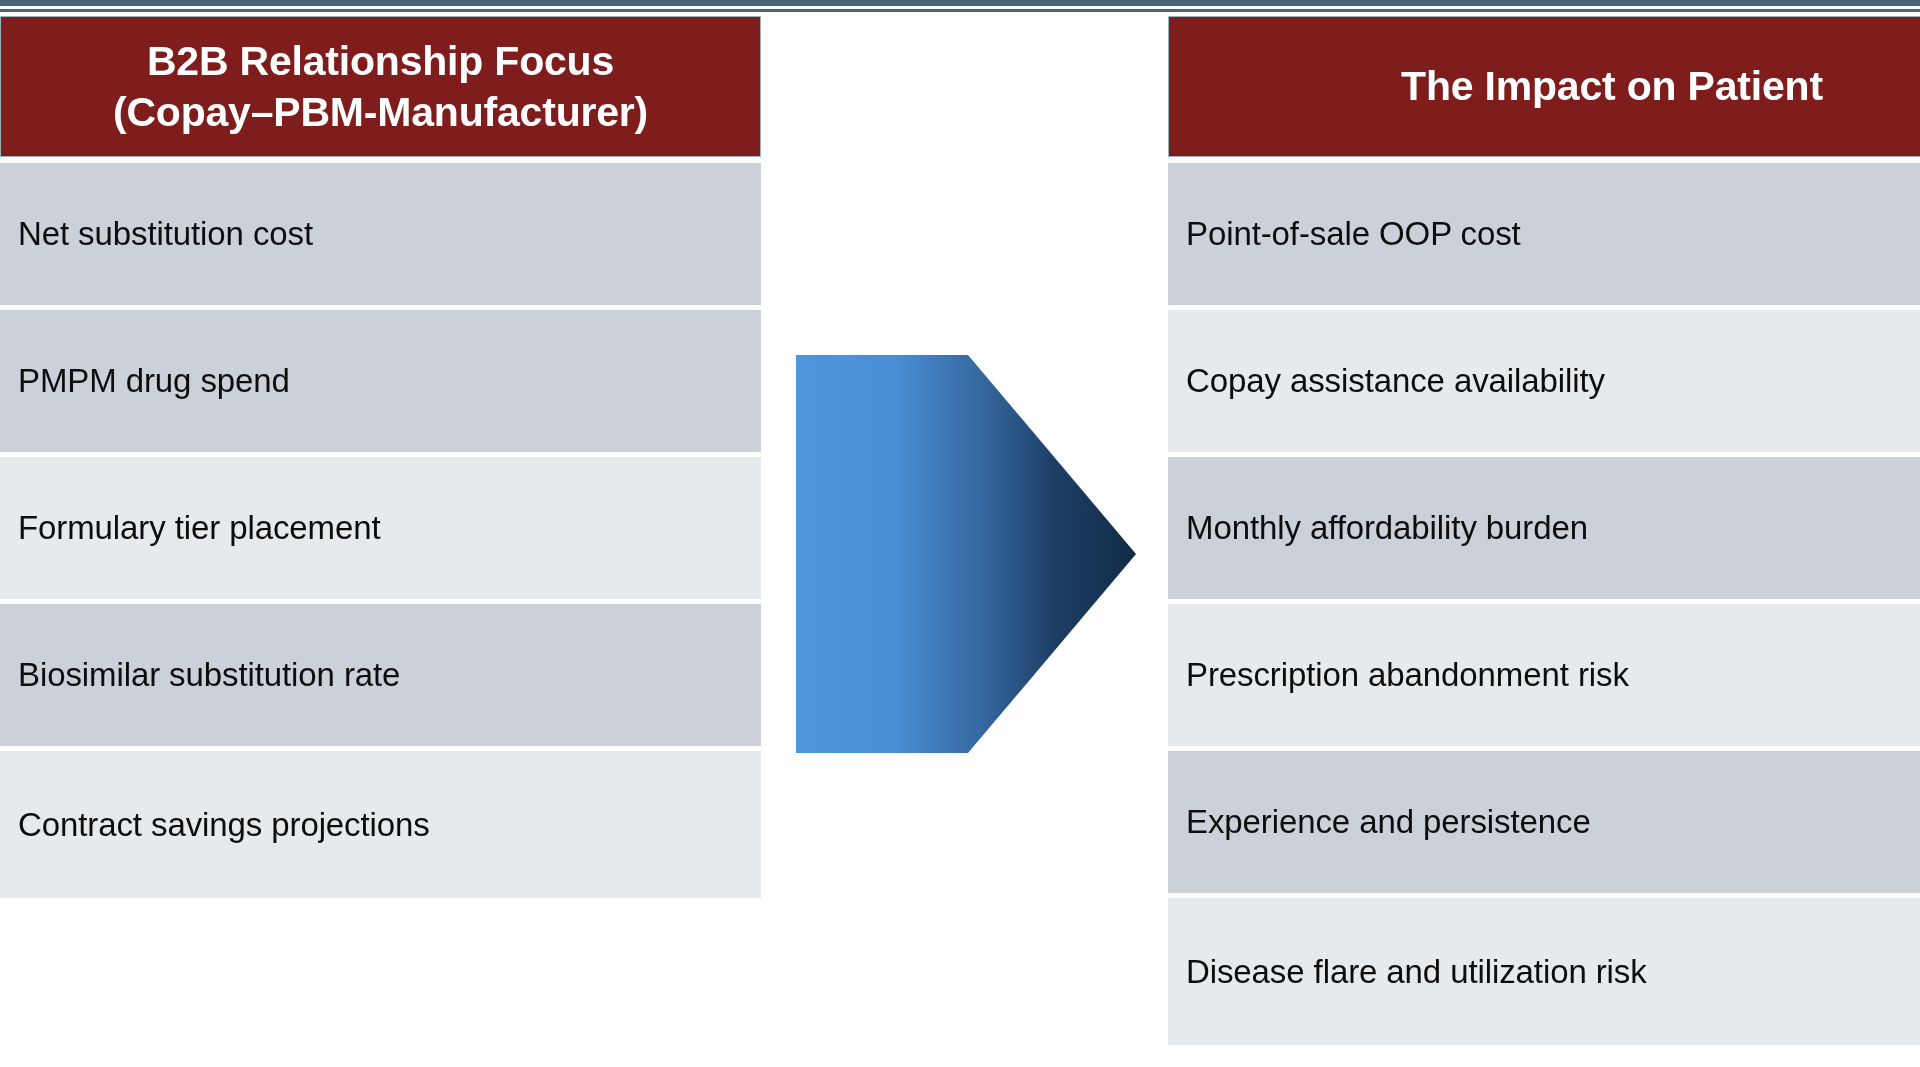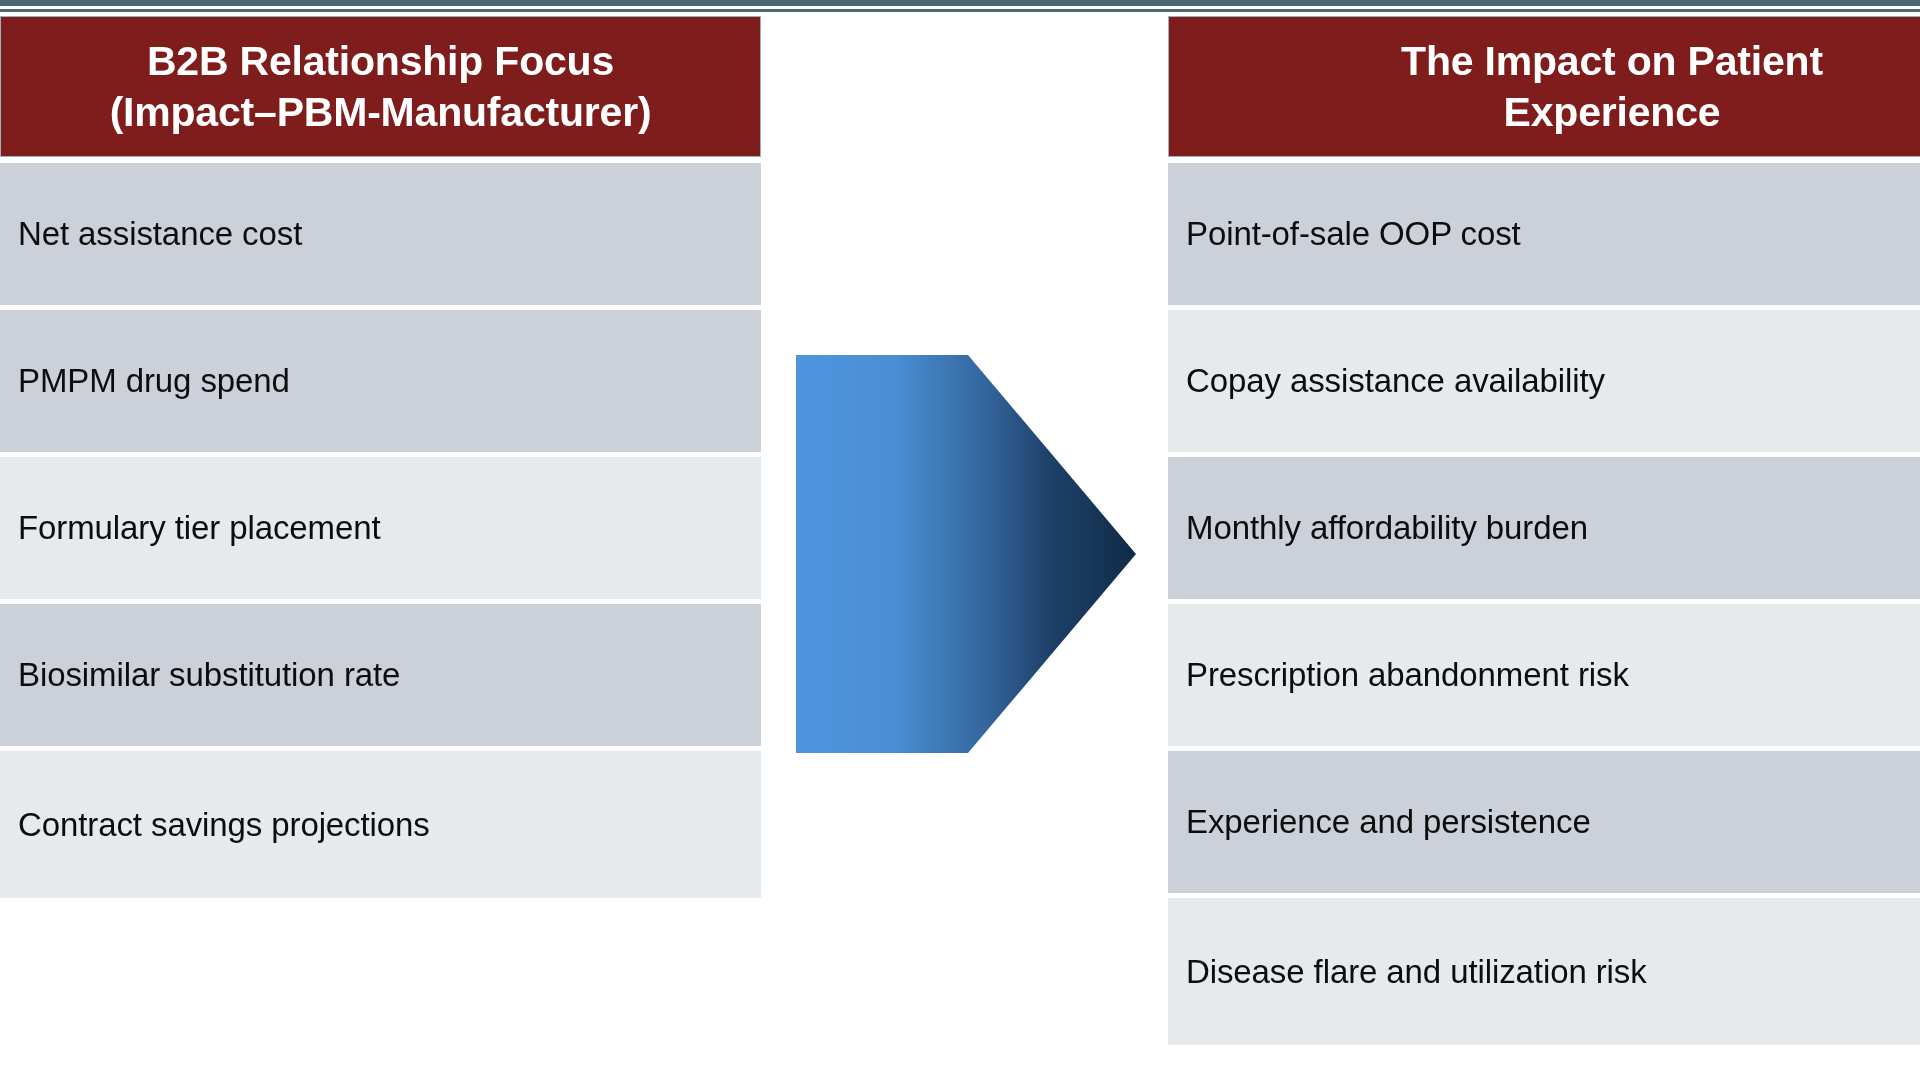--- a/index.html
+++ b/index.html
@@ -103,25 +103,25 @@
 
 <div id="slide">
 
   <div class="top-rule"></div>
   <div class="top-rule-thin"></div>
 
   <div class="column left">
     <div class="col-header">
       <div>
         <span>B2B Relationship Focus</span><br>
-        <span>(Impact–PBM-Manufacturer)</span>
+        <span>(Copay–PBM-Manufacturer)</span>
       </div>
     </div>
     <div class="col-rows">
-      <div class="row shade-a">Net assistance cost</div>
+      <div class="row shade-a">Net substitution cost</div>
       <div class="row shade-a">PMPM drug spend</div>
       <div class="row shade-b">Formulary tier placement</div>
       <div class="row shade-a">Biosimilar substitution rate</div>
       <div class="row shade-b">Contract savings projections</div>
     </div>
   </div>
 
   <div class="arrow-wrap">
     <svg width="340" height="398" viewBox="0 0 340 398" xmlns="http://www.w3.org/2000/svg">
       <defs>
@@ -134,21 +134,20 @@
         </linearGradient>
       </defs>
       <polygon points="0,0 172,0 340,199 172,398 0,398" fill="url(#arrowGrad)"></polygon>
     </svg>
   </div>
 
   <div class="column right">
     <div class="col-header">
       <div>
         <span>The Impact on Patient</span><br>
-        <span>Experience</span>
       </div>
     </div>
     <div class="col-rows">
       <div class="row shade-a">Point-of-sale OOP cost</div>
       <div class="row shade-b">Copay assistance availability</div>
       <div class="row shade-a">Monthly affordability burden</div>
       <div class="row shade-b">Prescription abandonment risk</div>
       <div class="row shade-a">Experience and persistence</div>
       <div class="row shade-b">Disease flare and utilization risk</div>
     </div>

